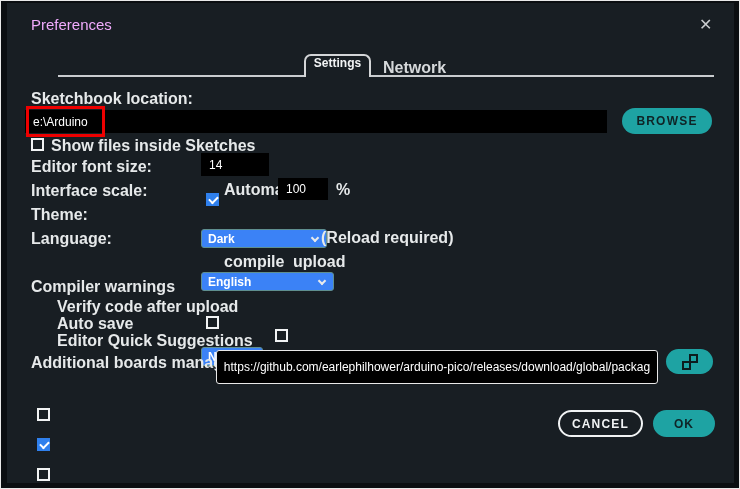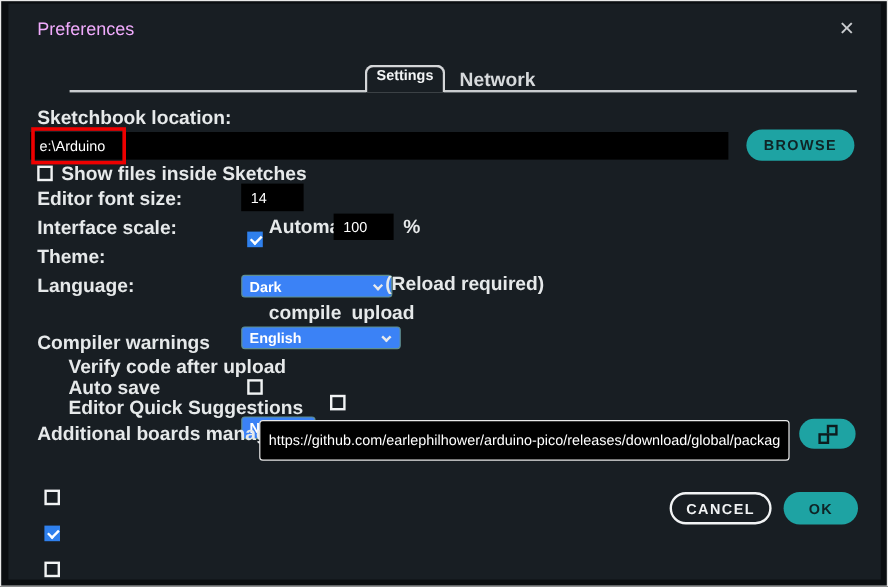--- a/index.html
+++ b/index.html
@@ -80,21 +80,21 @@
 
   <div class="abs label" style="left:30px; top:89px;">Sketchbook location:</div>
   <input class="abs txt" style="left: 24px; top: 109px; width: 582px; height: 23px;" value="e:\Arduino">
   <div class="abs redbox" style="left:25px; top:105px; width:79px; height:31px;"></div>
   <button class="abs pill" style="left:621px; top:107px; width:90px; height:26px;">BROWSE</button>
 
   <div class="abs cb" style="left:30px; top:137px;"></div>
   <div class="abs label" style="left:50px; top:136px;">Show files inside Sketches</div>
 
   <div class="abs label" style="left:30px; top:157px;">Editor font size:</div>
-  <input class="abs txt" style="left: 200px; top: 152px; width: 52px; height: 23px;" value="14">
+  <input class="abs txt" style="left: 200px; top: 152px; width: 68px; height: 23px;" value="14">
 
   <div class="abs label" style="left:30px; top:181px;">Interface scale:</div>
   <div class="abs cb checked" style="left:205px; top:179px;"></div>
   <div class="abs label" style="left:223px; top:180px;">Automatic</div>
   <input class="abs txt" style="left: 277px; top: 177px; width: 50px; height: 22px;" value="100">
   <div class="abs label" style="left:335px; top:180px;">%</div>
 
   <div class="abs label" style="left:30px; top:205px;">Theme:</div>
   <div class="abs select" style="left:200px; top:202px; width:126px; height:19px;">
     <span>Dark</span>

